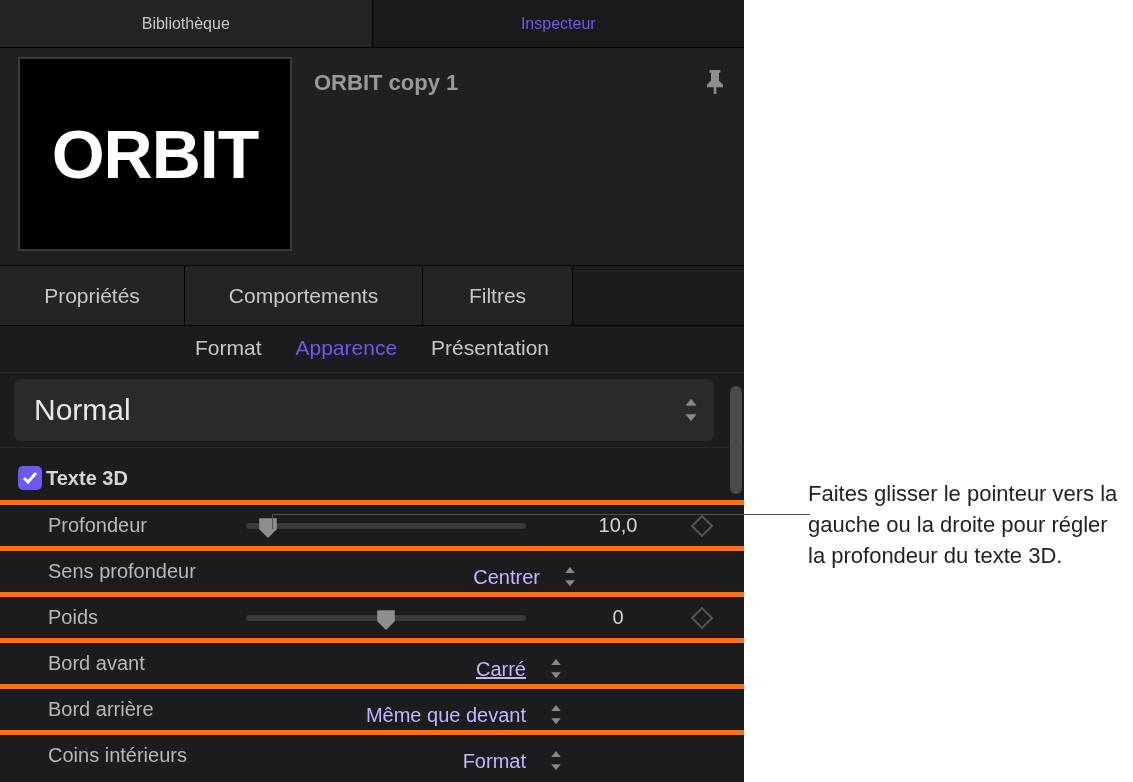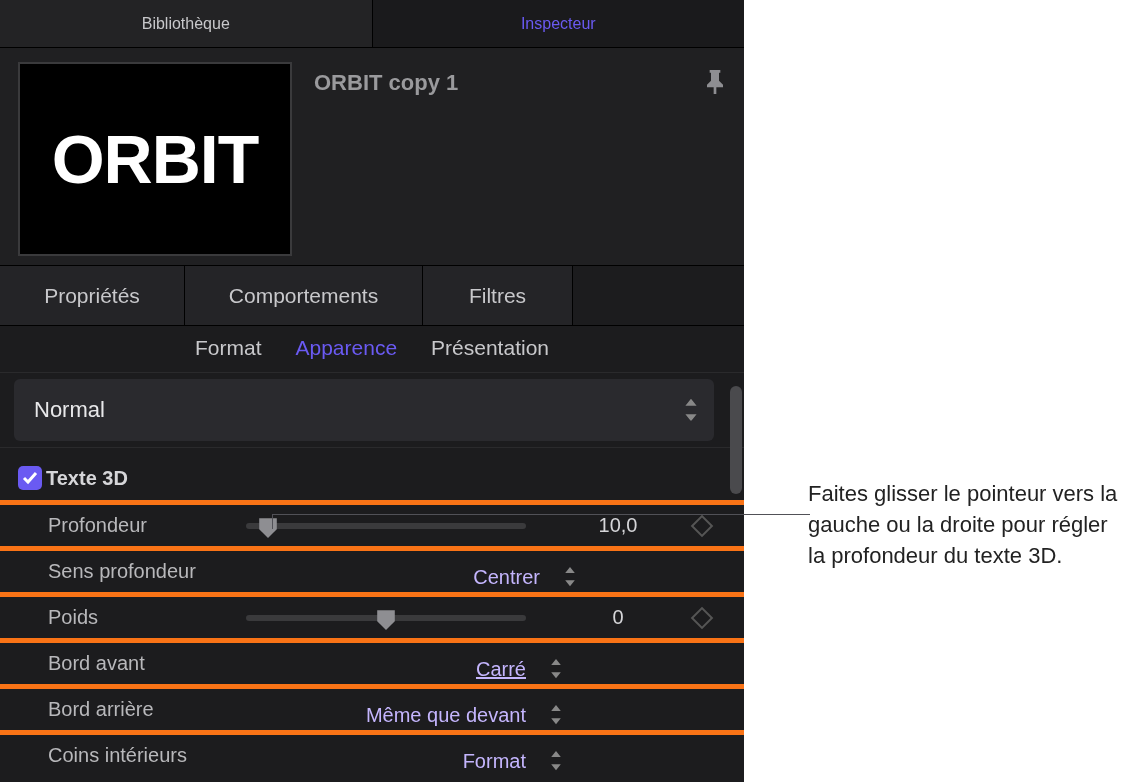--- a/index.html
+++ b/index.html
@@ -44,21 +44,21 @@
   
   .header {
     display: flex;
     height: 218px;
     background: #202022;
     border-bottom: 1px solid #000;
   }
   .thumb-wrap {
     padding: 14px 12px 14px 18px;
     display: flex;
-    align-items: flex-start;
+    align-items: flex-end;
   }
   .thumb {
     width: 274px;
     height: 194px;
     background: #000;
     border: 2px solid #3a3a3c;
     display: flex;
     align-items: center;
     justify-content: center;
   }
@@ -132,21 +132,21 @@
     border-bottom: 1px solid #2a2a2c;
     position: relative;
   }
   .big-popup {
     background: #2a2a2e;
     height: 62px;
     border-radius: 6px;
     display: flex;
     align-items: center;
     padding: 0 20px;
-    font-size: 22px;
+    font-size: 30px;
     color: #e8e8ea;
     position: relative;
   }
   .big-popup-icon {
     position: absolute;
     right: 16px;
     top: 50%;
     transform: translateY(-50%);
     width: 14px;
     fill: #888;

